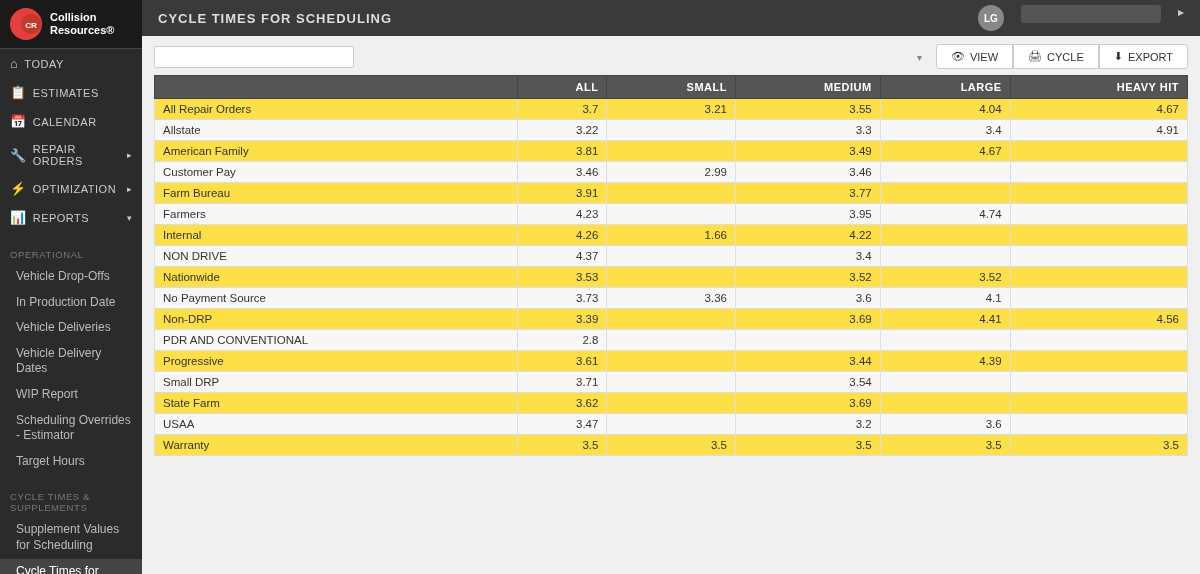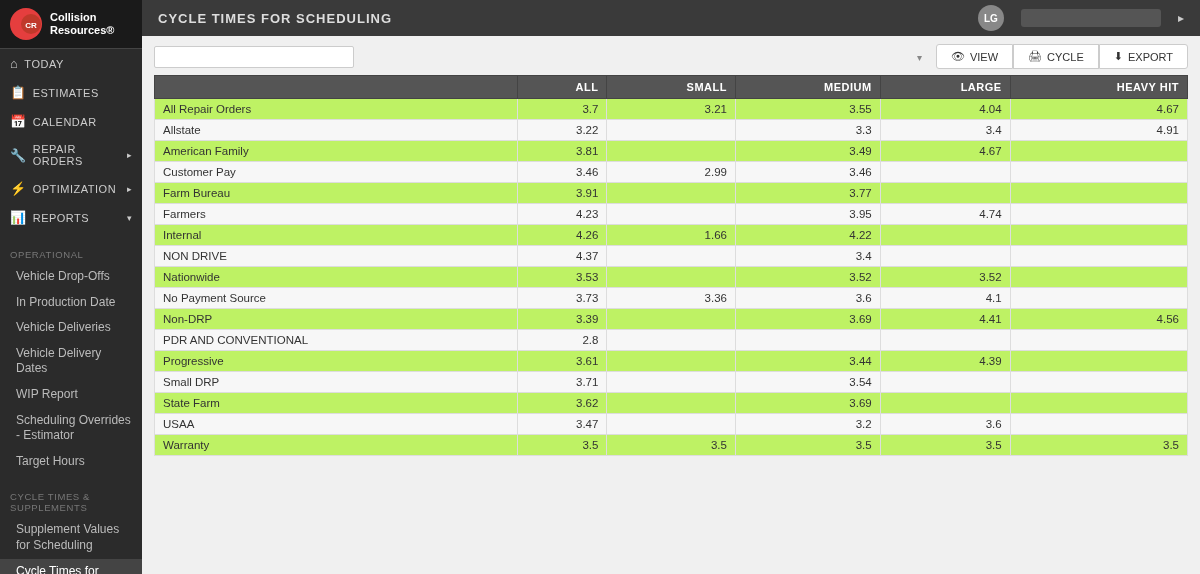--- a/index.html
+++ b/index.html
@@ -75,21 +75,21 @@
       background: #3a3a3a;
       color: #fff;
       padding: 0 16px;
       height: 36px;
       display: flex;
       align-items: center;
       justify-content: space-between;
       flex-shrink: 0;
     }
     #topbar .page-title { font-size: 13px; font-weight: bold; letter-spacing: 1px; text-transform: uppercase; color: #ddd; }
-    #topbar .user-area { display: flex; align-items: center; gap: 17px; }
+    #topbar .user-area { display: flex; align-items: flex-start; gap: 17px; }
     #topbar .user-avatar {
       width: 26px; height: 26px; background: #888; border-radius: 50%;
       display: flex; align-items: center; justify-content: center;
       font-size: 10px; color: #fff; font-weight: bold;
     }
     #topbar .user-search {
       background: #555; border: none; color: #ccc; padding: 3px 8px;
       font-size: 11px; border-radius: 3px; width: 140px;
     }
 
@@ -139,21 +139,21 @@
       display: flex; align-items: center; gap: 5px;
       color: #333;
     }
     .btn-action:first-child { border-radius: 3px 0 0 3px; }
     .btn-action:last-child { border-radius: 0 3px 3px 0; }
 
     
     .data-table {
       width: 100%;
       border-collapse: collapse;
-      background: #bef264;
+      background: #fde047;
       font-size: 11.5px;
     }
     .data-table th {
       background: #555;
       color: #fff;
       padding: 5px 8px;
       text-align: right;
       font-weight: bold;
       font-size: 11px;
       text-transform: uppercase;

